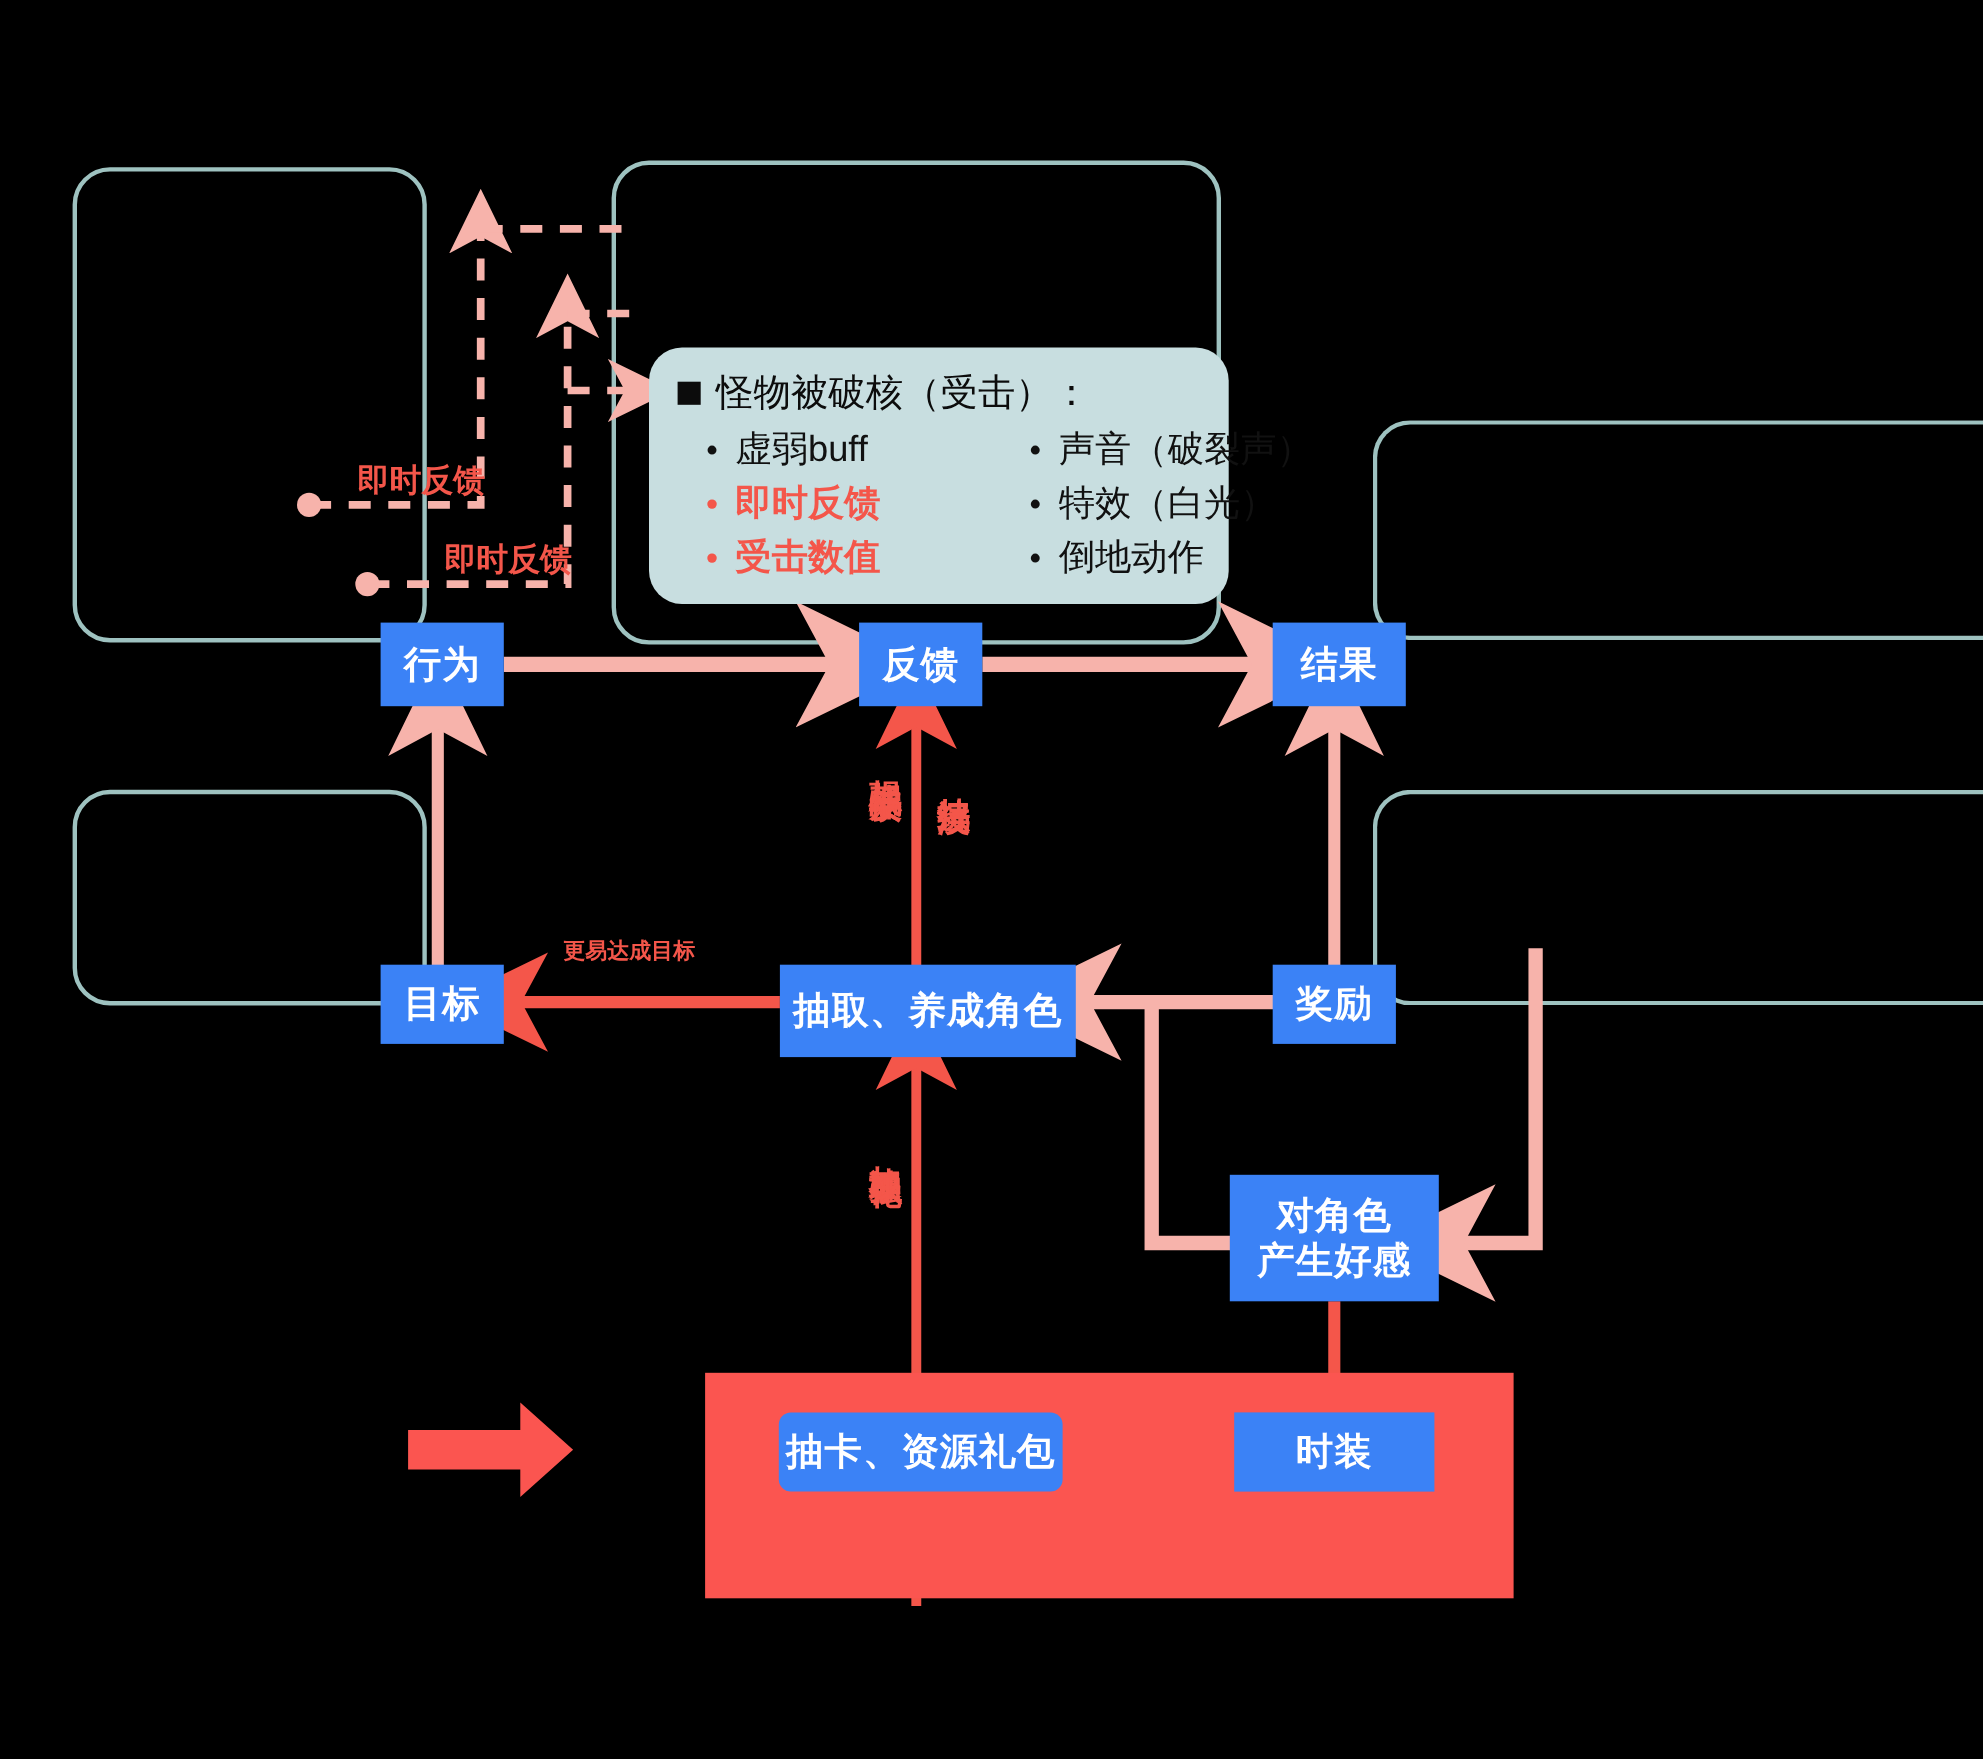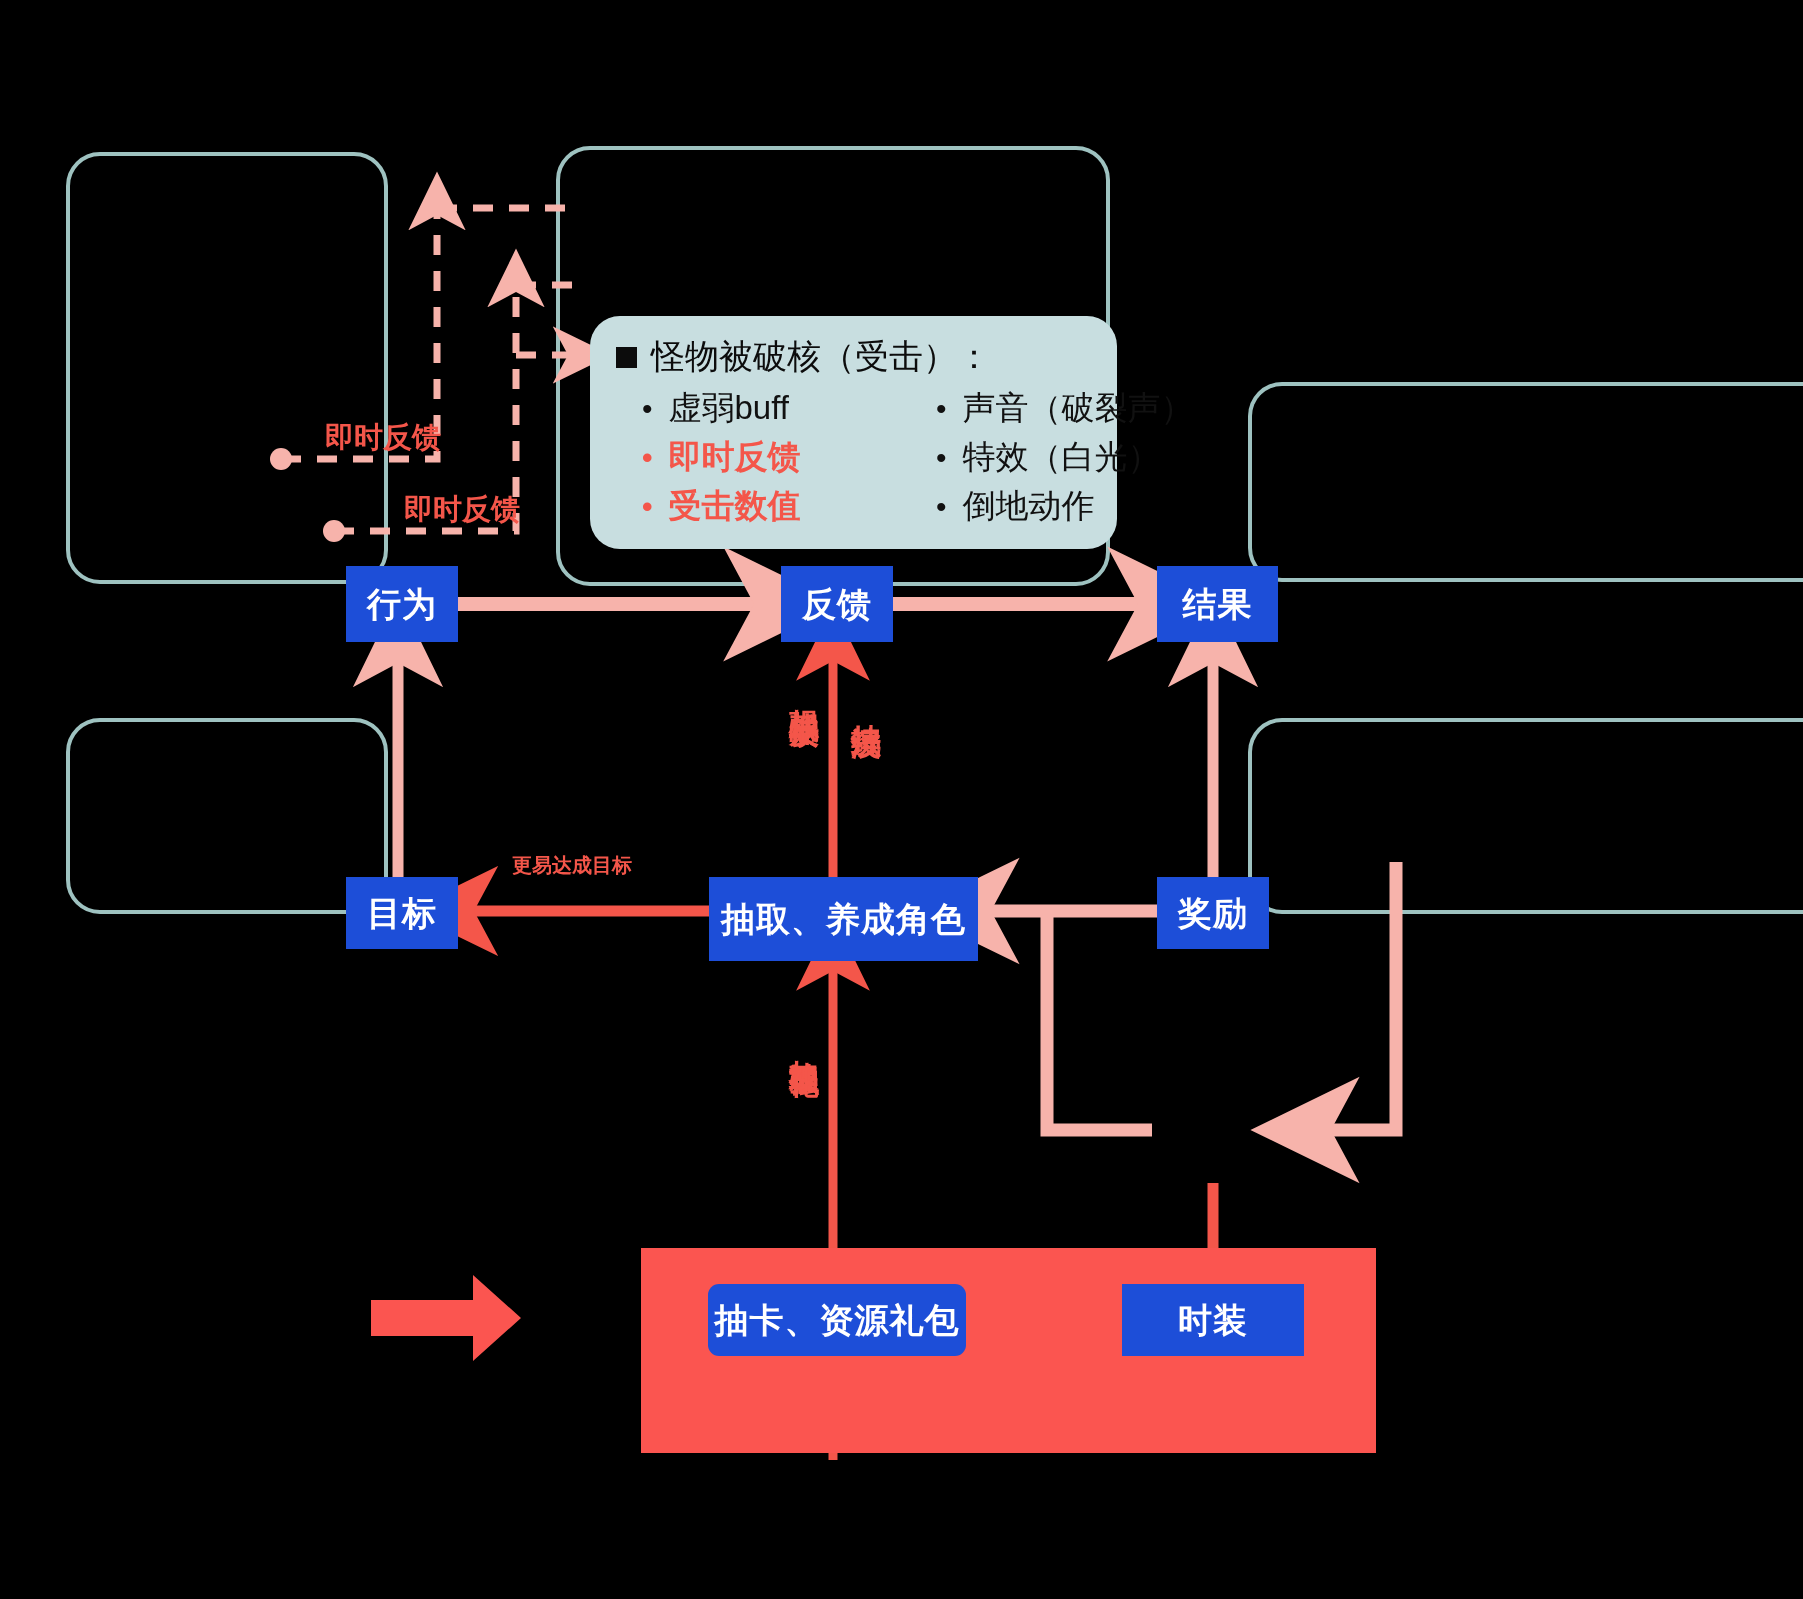--- a/index.html
+++ b/index.html
@@ -14,21 +14,21 @@
     position:absolute;
     border:4px solid #9ec2c0;
     border-radius:34px;
     background:transparent;
     box-sizing:border-box;
   }
 
   
   .node{
     position:absolute;
-    background:#1d4ed8;
+    background:#3b82f6;
     color:#ffffff;
     display:flex;align-items:center;justify-content:center;
     text-align:center;
     font-weight:bold;
     font-size:34px;
     letter-spacing:1px;
     line-height:1.18;
     box-sizing:border-box;
     z-index:30;
   }
@@ -175,20 +175,24 @@
   <div class="node" style="left:781px;top:566px;width:112px;height:76px;">反馈</div>
 
   <div class="node" style="left:1157px;top:566px;width:121px;height:76px;">结果</div>
 
   <div class="node" style="left:346px;top:877px;width:112px;height:72px;">目标</div>
 
   <div class="node" style="left:709px;top:877px;width:269px;height:84px;">抽取、养成角色</div>
 
   <div class="node" style="left:1157px;top:877px;width:112px;height:72px;">奖励</div>
 
+  <div class="node" style="left:1118px;top:1068px;width:190px;height:115px;flex-direction:column;">
+    <span>对角色</span>
+    <span>产生好感</span>
+  </div>
 
   <div class="node" style="left:708px;top:1284px;width:258px;height:72px;border-radius:11px;">抽卡、资源礼包</div>
 
   <div class="node" style="left:1122px;top:1284px;width:182px;height:72px;">时装</div>
 
   <div class="lbl" style="left:325px;top:423px;font-size:29px;">即时反馈</div>
 
   <div class="lbl" style="left:404px;top:495px;font-size:29px;">即时反馈</div>
 
   <div class="lbl lbl-v" style="left:789px;top:684px;font-size:30px;">加强战斗反馈</div>

